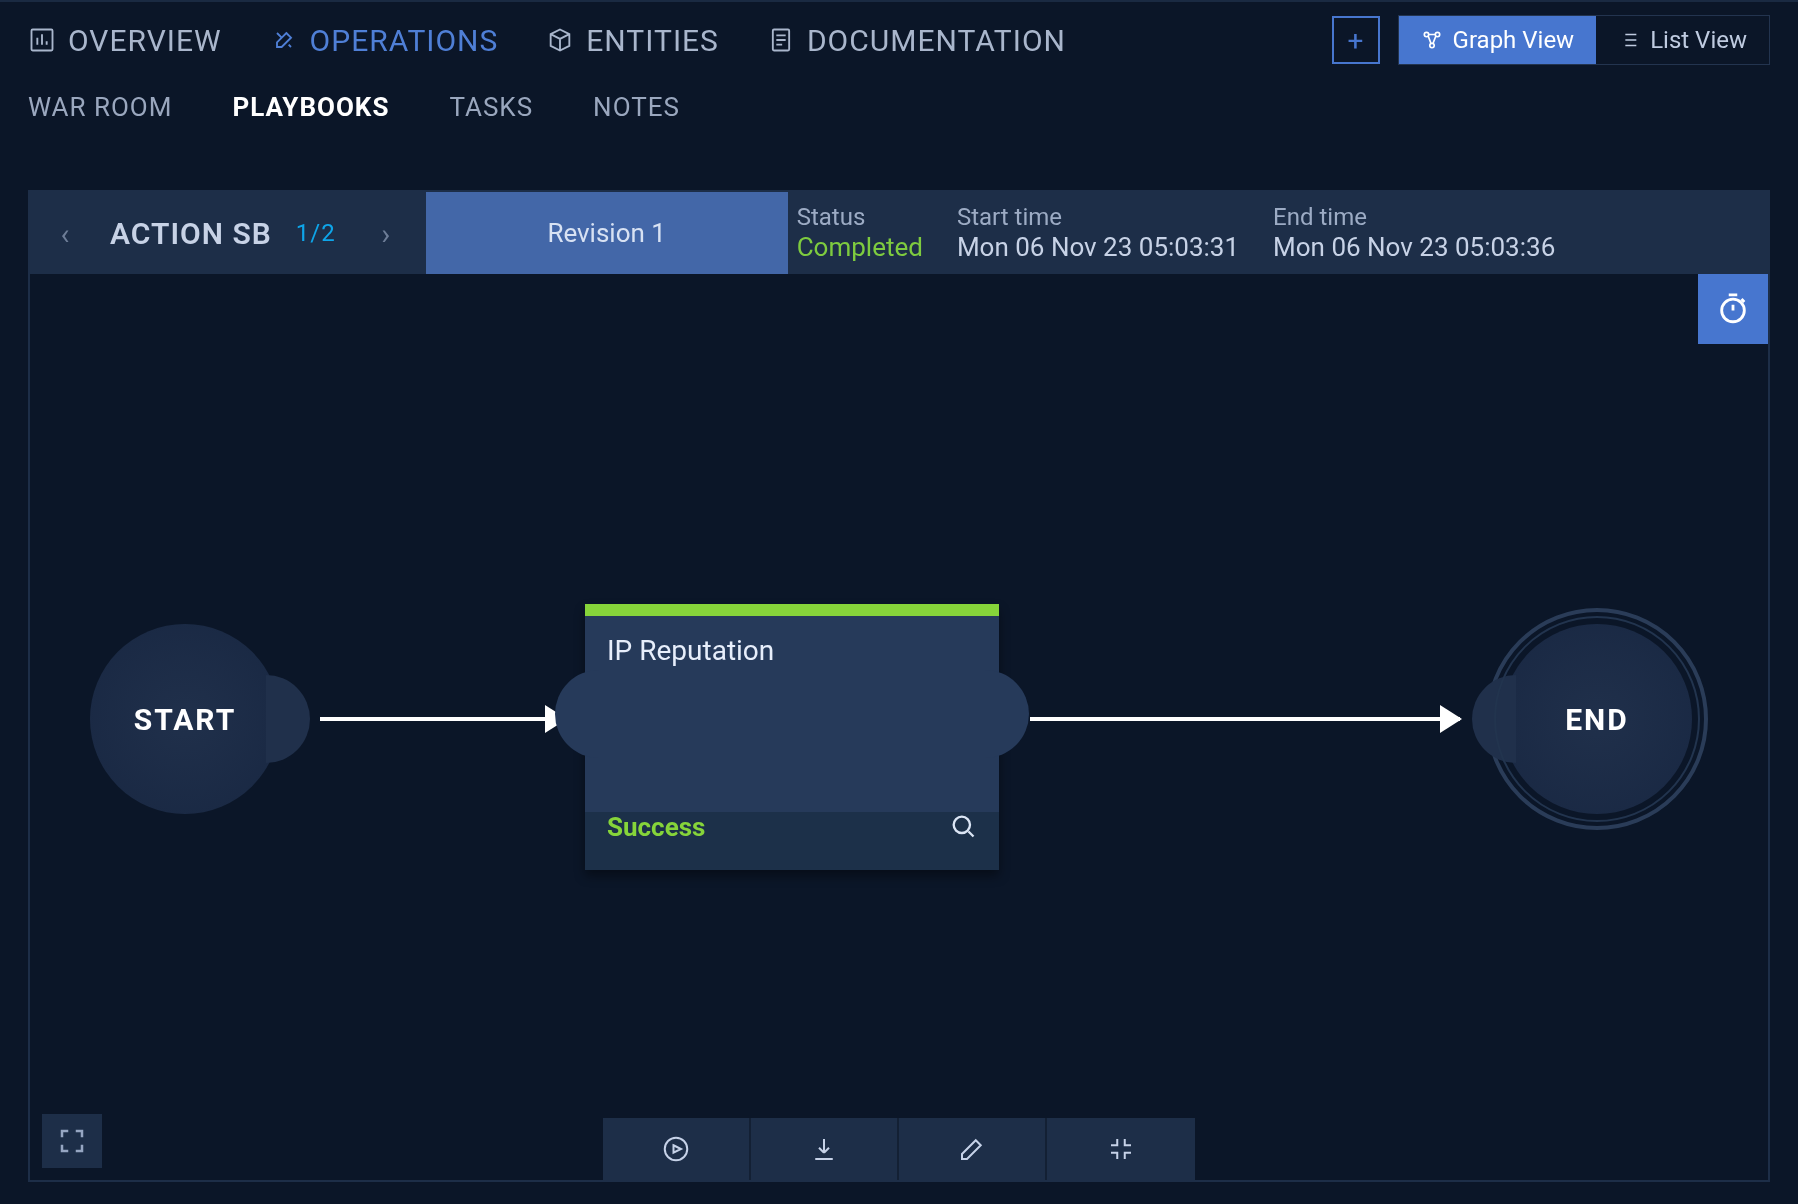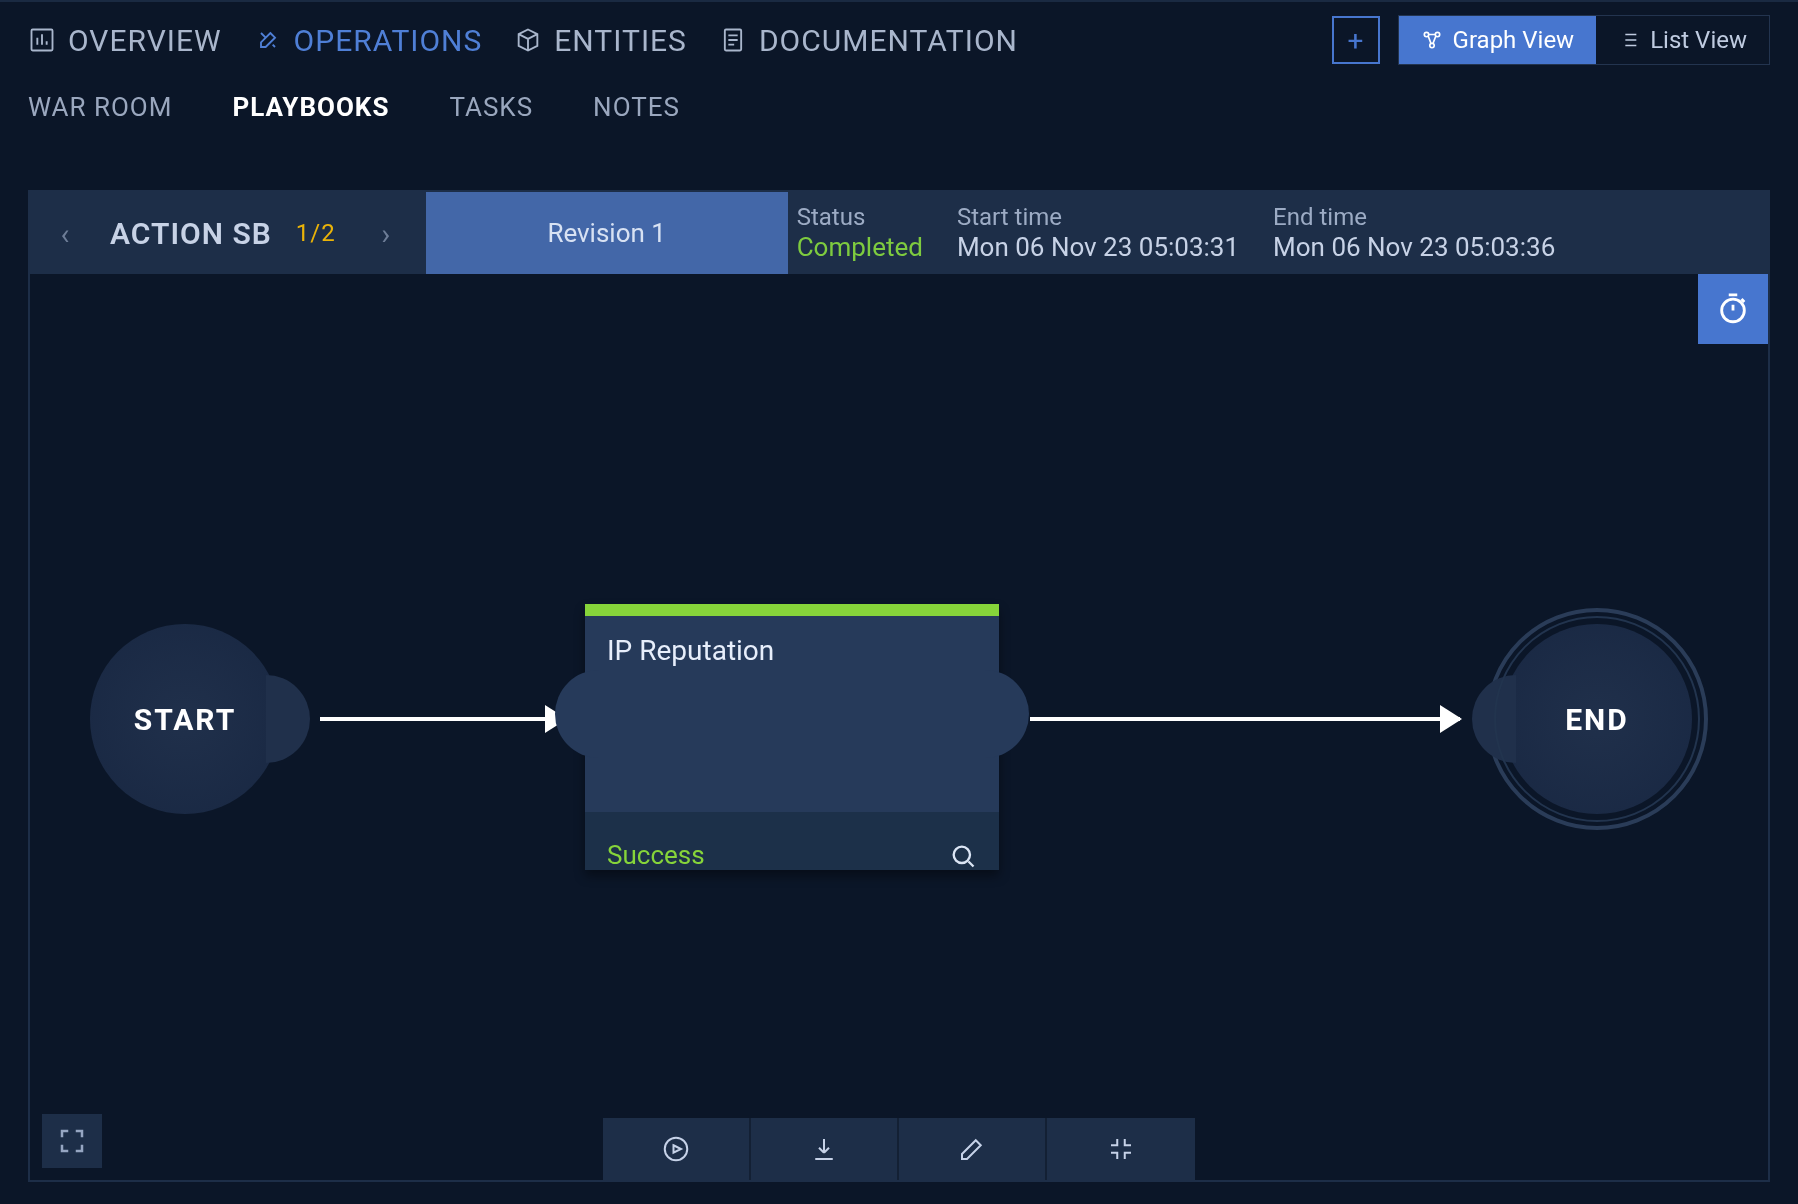--- a/index.html
+++ b/index.html
@@ -16,21 +16,21 @@
   .top-nav {
     height: 78px;
     display: flex;
     align-items: center;
     padding: 0 28px;
     border-top: 2px solid #1a2a42;
   }
   .top-nav-left {
     display: flex;
     align-items: center;
-    gap: 32px;
+    gap: 48px;
     flex: 1;
   }
   .top-nav-item {
     display: flex;
     align-items: center;
     gap: 12px;
     font-size: 30px;
     letter-spacing: 1px;
     color: #a9b6cc;
     cursor: pointer;
@@ -101,21 +101,21 @@
   .ph-chevron {
     width: 70px;
     display: flex; align-items: center; justify-content: center;
     color: #6d7d97; font-size: 30px; cursor: pointer;
   }
   .ph-title {
     display: flex; align-items: center; gap: 24px;
     padding: 0 10px;
     color: #c7d2e6; font-size: 30px; font-weight: 600; letter-spacing: 1px;
   }
-  .ph-count { font-size: 24px; font-weight: 400; color: #eab308; }
+  .ph-count { font-size: 24px; font-weight: 400; color: #0ea5e9; }
   .ph-spacer-chevron {
     width: 80px;
     display: flex; align-items: center; justify-content: center;
     color: #6d7d97; font-size: 30px; cursor: pointer;
   }
   .ph-revision {
     width: 362px;
     background: #4367a8;
     display: flex; align-items: center; justify-content: center;
     color: #d8e2f3; font-size: 26px;
@@ -197,23 +197,23 @@
     background: #263a5a;
     color: #e7eefb;
     font-size: 28px;
     padding: 18px 22px;
     position: relative;
   }
   .task-body .port { background: #263a5a; }
   .task-footer {
     height: 58px;
     background: #1c3049;
-    display: flex; align-items: flex-end; justify-content: space-between;
+    display: flex; align-items: flex-start; justify-content: space-between;
     padding: 0 22px;
-    color: #86d43a; font-size: 26px;
+    color: #86d43a; font-size: 26px; font-weight: bold;
   }
   .task-footer svg { width: 28px; height: 28px; stroke: #dbe5f5; cursor: pointer; }
 
   .edge {
     position: absolute;
     height: 4px; background: #fff;
   }
   .edge::after {
     content: "";
     position: absolute;

